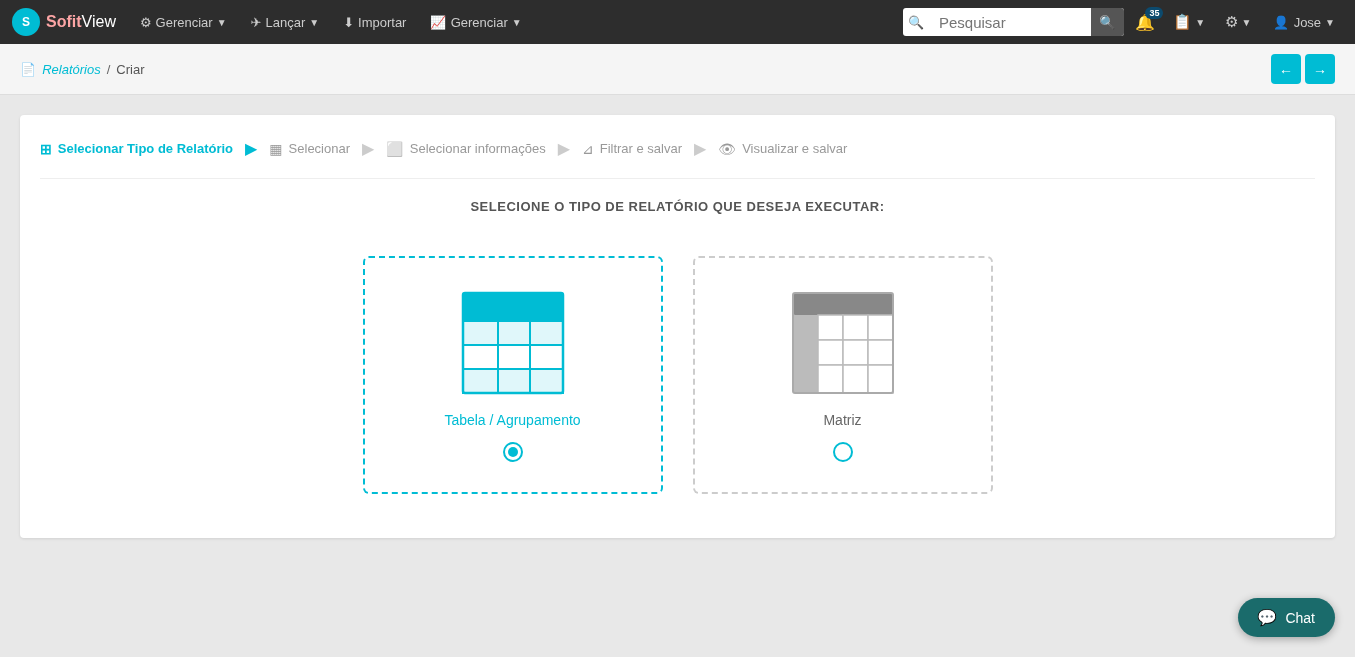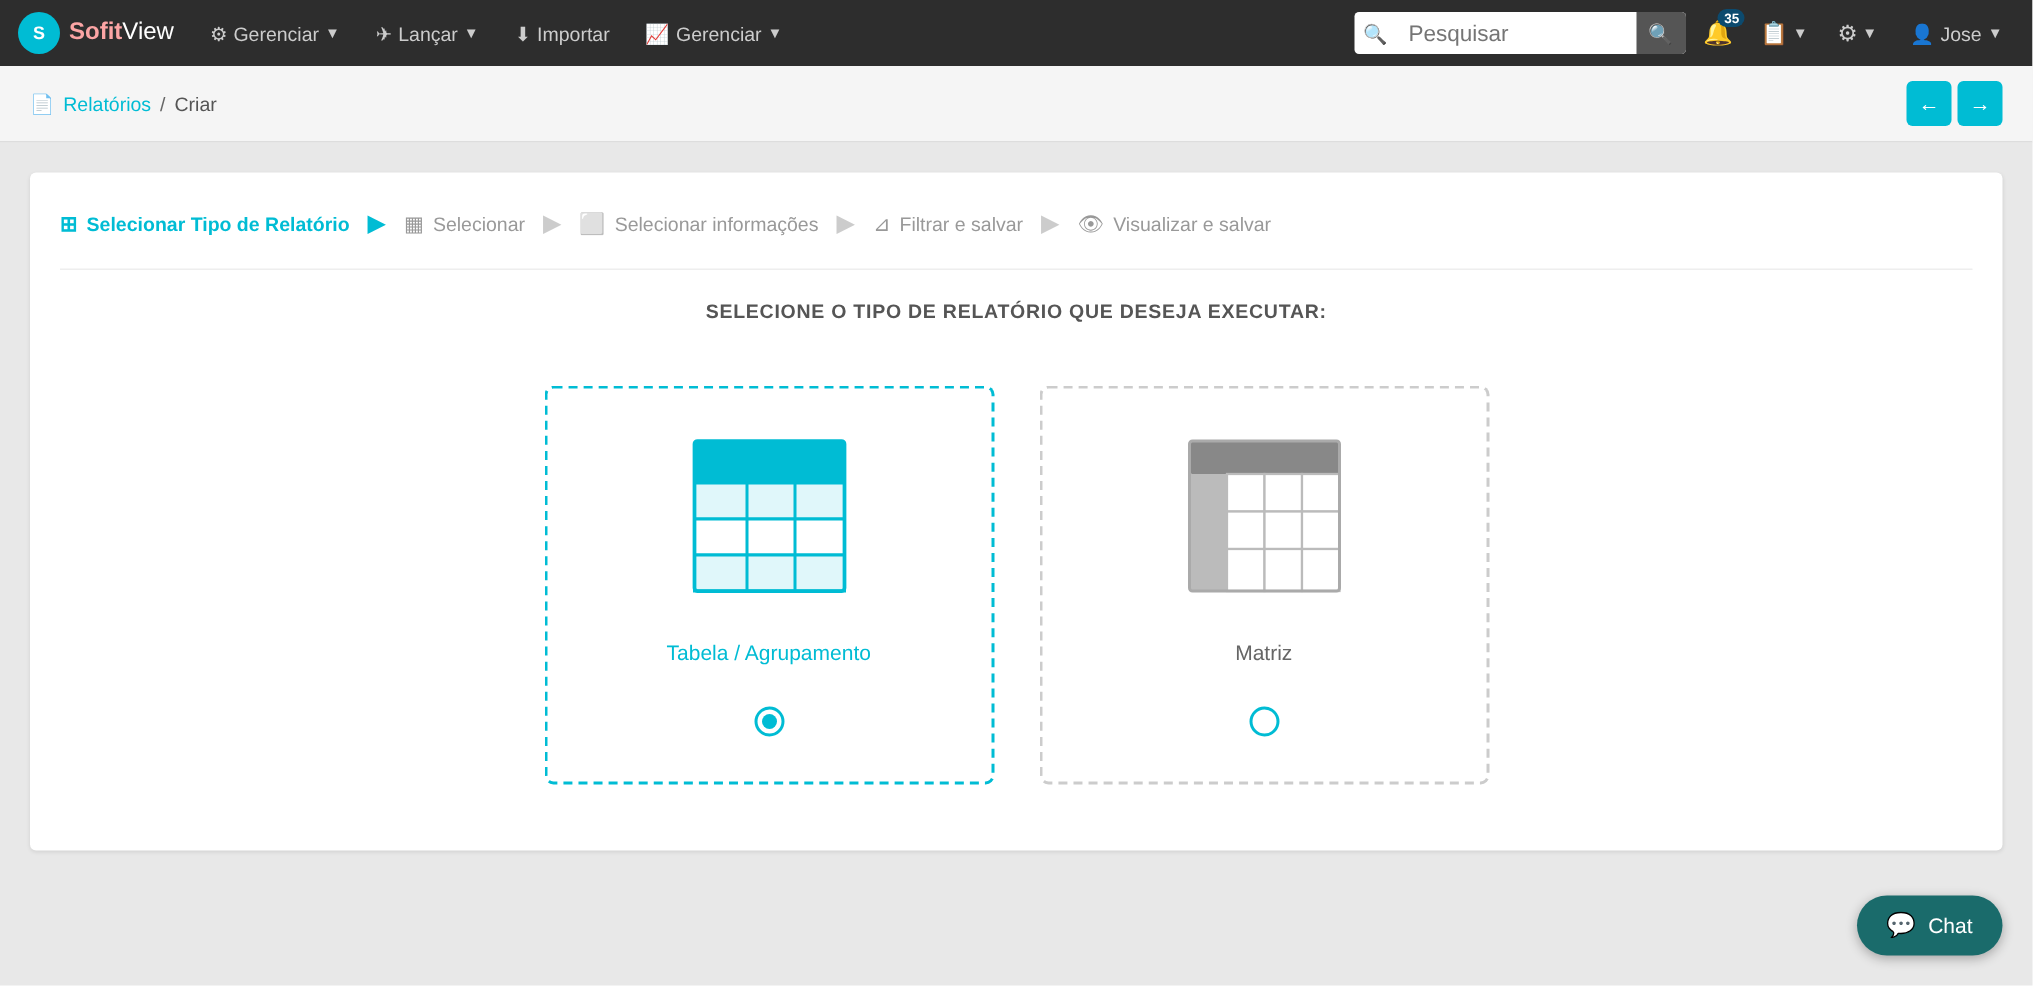--- a/index.html
+++ b/index.html
@@ -90,21 +90,21 @@
     .breadcrumb-bar {
       background: #f5f5f5;
       padding: 10px 20px;
       display: flex; align-items: center; justify-content: space-between;
       border-bottom: 1px solid #ddd;
     }
     .breadcrumb-links {
       display: flex; align-items: center; gap: 6px;
       font-size: 13px;
     }
-    .breadcrumb-links a { color: #00bcd4; text-decoration: none; }
+    .breadcrumb-links a { color: #00bcd4; text-decoration: none; font-style: italic; }
     .breadcrumb-sep { color: #666; }
     .breadcrumb-current { color: #555; }
     .nav-arrows { display: flex; gap: 4px; }
     .nav-arrow-btn {
       background: #00bcd4; border: none;
       color: white; width: 30px; height: 30px;
       border-radius: 4px; cursor: pointer;
       font-size: 14px; display: flex; align-items: center; justify-content: center;
     }
 
@@ -155,21 +155,21 @@
       display: flex;
       justify-content: center;
       gap: 30px;
     }
     .report-option {
       width: 300px;
       border: 2px dashed #ccc;
       border-radius: 6px;
       padding: 30px 20px;
       display: flex; flex-direction: column;
-      align-items: center; gap: 28px;
+      align-items: center; gap: 14px;
       cursor: pointer;
     }
     .report-option.selected {
       border-color: #00bcd4;
     }
     .report-option-label {
       font-size: 14px;
       color: #666;
     }
     .report-option.selected .report-option-label {

